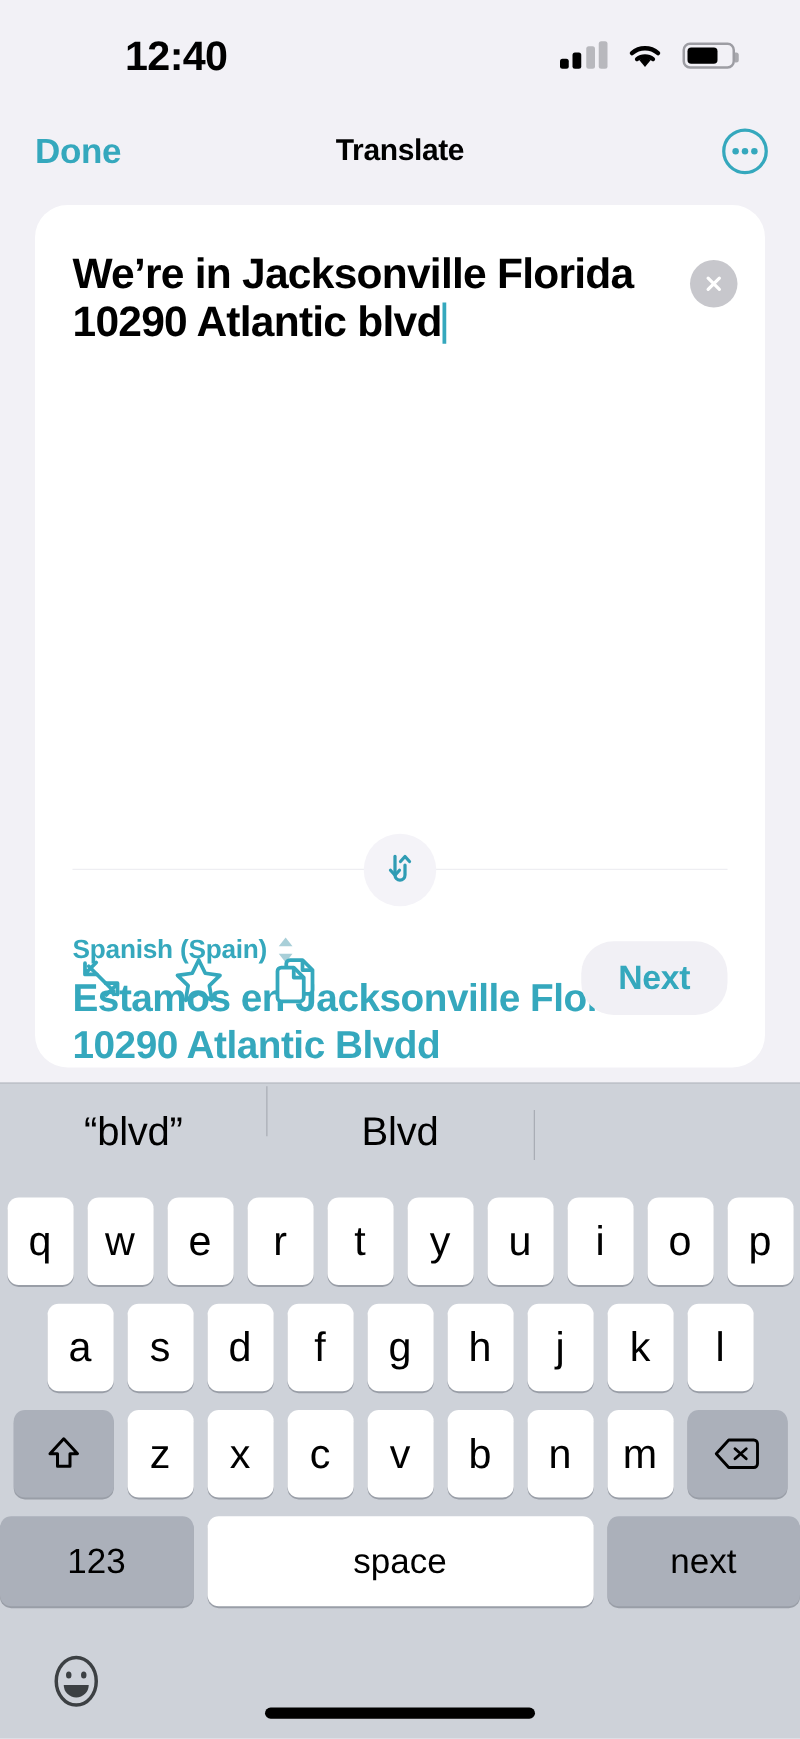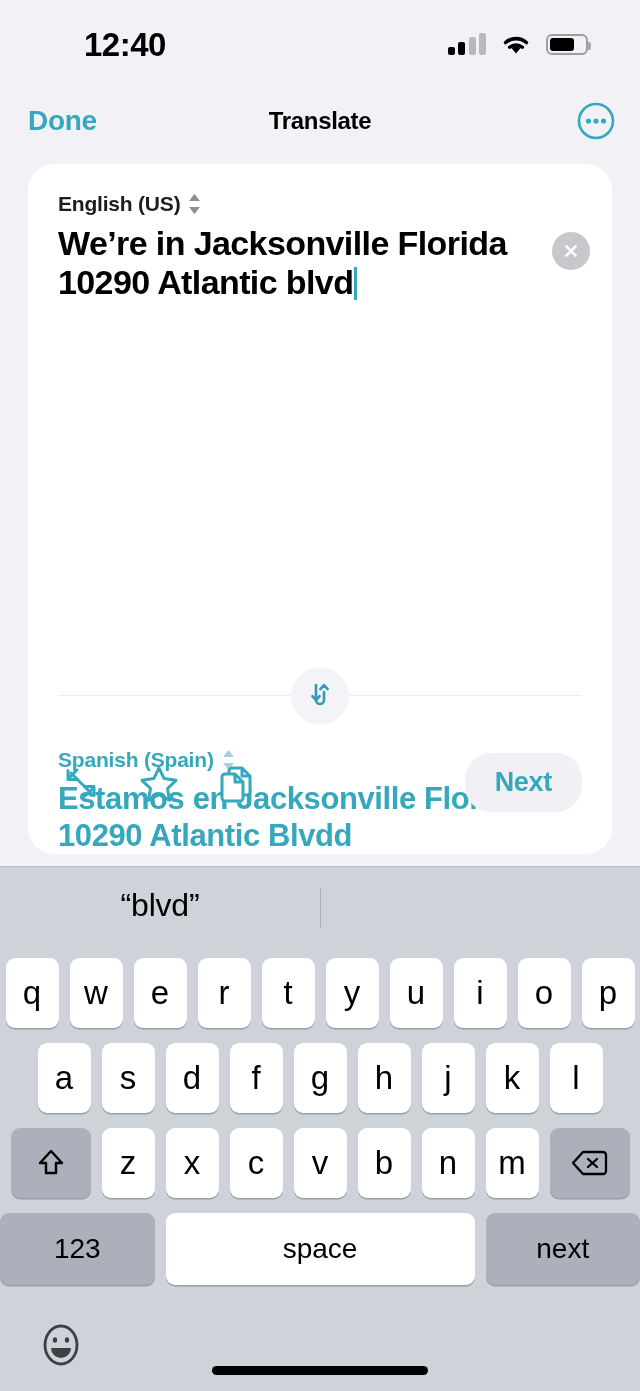--- a/index.html
+++ b/index.html
@@ -13,21 +13,21 @@
     position: relative;
     width: 640px; height: 1391px;
     background: #f2f1f6;
     display: flex; flex-direction: column;
   }
 
   
   .status-bar {
     height: 88px;
     display: flex; align-items: center; justify-content: space-between;
-    padding: 0 52px 0 0;
+    padding: 0 52px 0 16px;
     flex: none;
   }
   .status-time {
     font-size: 33px; font-weight: bold; color: #000;
     letter-spacing: -0.5px;
     margin-left: 84px;
     line-height: 1;
   }
   .status-icons { display: flex; align-items: center; gap: 14px; }
   .sig { display: flex; align-items: flex-end; gap: 3.5px; height: 22px; }
@@ -211,27 +211,20 @@
         <circle cx="12.5" cy="20" r="2.6" fill="#35a8bd"></circle>
         <circle cx="20" cy="20" r="2.6" fill="#35a8bd"></circle>
         <circle cx="27.5" cy="20" r="2.6" fill="#35a8bd"></circle>
       </svg>
     </div>
   </div>
 
   <div class="card-wrap">
     <div class="card">
 
-      <div class="lang-row">
-        <span class="lang-label-src">English (US)</span>
-        <svg class="chev" viewBox="0 0 15 24">
-          <path d="M7.5 2 L13 9 L2 9 Z" fill="#8e8e93"></path>
-          <path d="M7.5 22 L13 15 L2 15 Z" fill="#8e8e93"></path>
-        </svg>
-      </div>
 
       <div class="src-area">
         <div class="src-text"><span>We’re in Jacksonville Florida 10290 Atlantic blvd</span><span class="caret"></span></div>
         <div class="clear-btn">
           <svg width="20" height="20" viewBox="0 0 20 20">
             <path d="M5.5 5.5 L14.5 14.5 M14.5 5.5 L5.5 14.5" stroke="#fff" stroke-width="2.6" stroke-linecap="round"></path>
           </svg>
         </div>
       </div>
 
@@ -281,20 +274,21 @@
         <button class="next-btn">Next</button>
       </div>
 
     </div>
   </div>
 
   <div class="keyboard">
 
     <div class="suggestions">
       <div class="sugg">“blvd”</div>
+      <div class="sugg">Blvd</div>
       <div class="sugg"></div>
     </div>
 
     <div class="krow r1">
       <div class="key">q</div>
       <div class="key">w</div>
       <div class="key">e</div>
       <div class="key">r</div>
       <div class="key">t</div>
       <div class="key">y</div>

